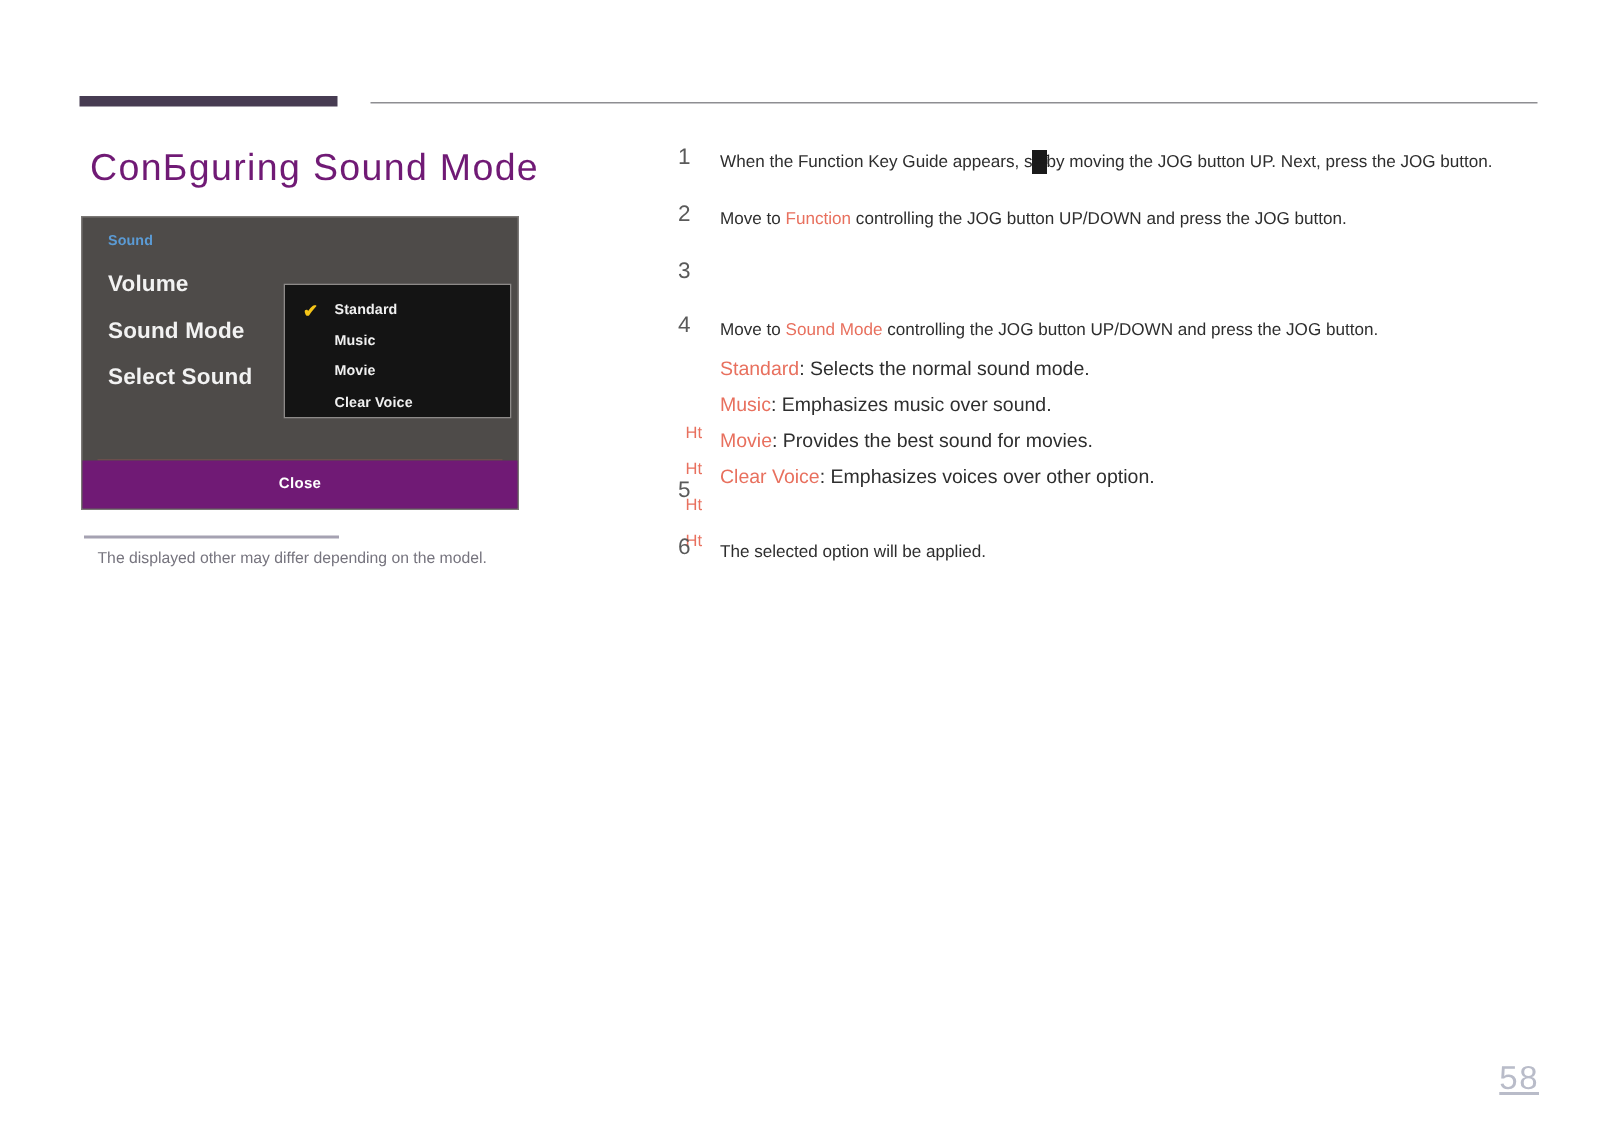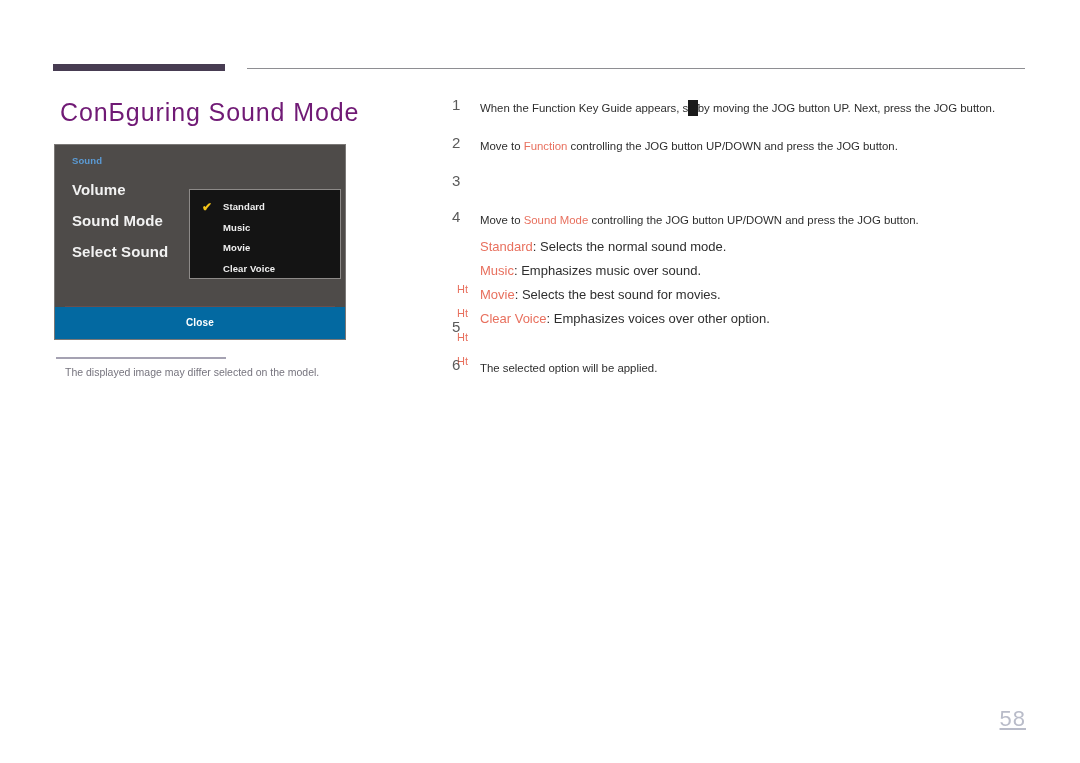--- a/index.html
+++ b/index.html
@@ -131,21 +131,21 @@
     position: absolute;
     left: 0;
     right: 0;
     bottom: 0;
     height: 32px;
     line-height: 32px;
     text-align: center;
     font-size: 10px;
     font-weight: bold;
     color: #ffffff;
-    background: #0369a1;
+    background: #701a75;
     letter-spacing: 0.2px;
   }
 
   
   .caption-rule {
     position: absolute;
     left: 56px;
     top: 357px;
     width: 170px;
     height: 2px;
@@ -280,21 +280,21 @@
     <div class="osd-opt">
       <span>Clear Voice</span>
     </div>
   </div>
 
   <div class="osd-divider"></div>
   <div class="osd-close">Close</div>
 </div>
 
 <div class="caption-rule"></div>
-<div class="caption">The displayed image may differ selected on the model.</div>
+<div class="caption">The displayed other may differ depending on the model.</div>
 
 <div class="steps">
 
   <div class="step">
     <span class="step-num">1</span>
     <span class="step-text"><span>When the Function Key Guide appears, s</span><span class="glyph-box">声</span><span>by moving the JOG button UP. Next, press the JOG button.</span></span>
   </div>
 
   <div class="step">
     <span class="step-num">2</span>
@@ -319,21 +319,21 @@
     <span class="bullet-text"><span class="hl">Standard</span><span>: Selects the normal sound mode.</span></span>
   </div>
 
   <div class="bullet">
     <span class="bullet-mark">Ht</span>
     <span class="bullet-text"><span class="hl">Music</span><span>: Emphasizes music over sound.</span></span>
   </div>
 
   <div class="bullet">
     <span class="bullet-mark">Ht</span>
-    <span class="bullet-text"><span class="hl">Movie</span><span>: Selects the best sound for movies.</span></span>
+    <span class="bullet-text"><span class="hl">Movie</span><span>: Provides the best sound for movies.</span></span>
   </div>
 
   <div class="bullet">
     <span class="bullet-mark">Ht</span>
     <span class="bullet-text"><span class="hl">Clear Voice</span><span>: Emphasizes voices over other option.</span></span>
   </div>
 
 </div>
 
 <div class="steps-late">

